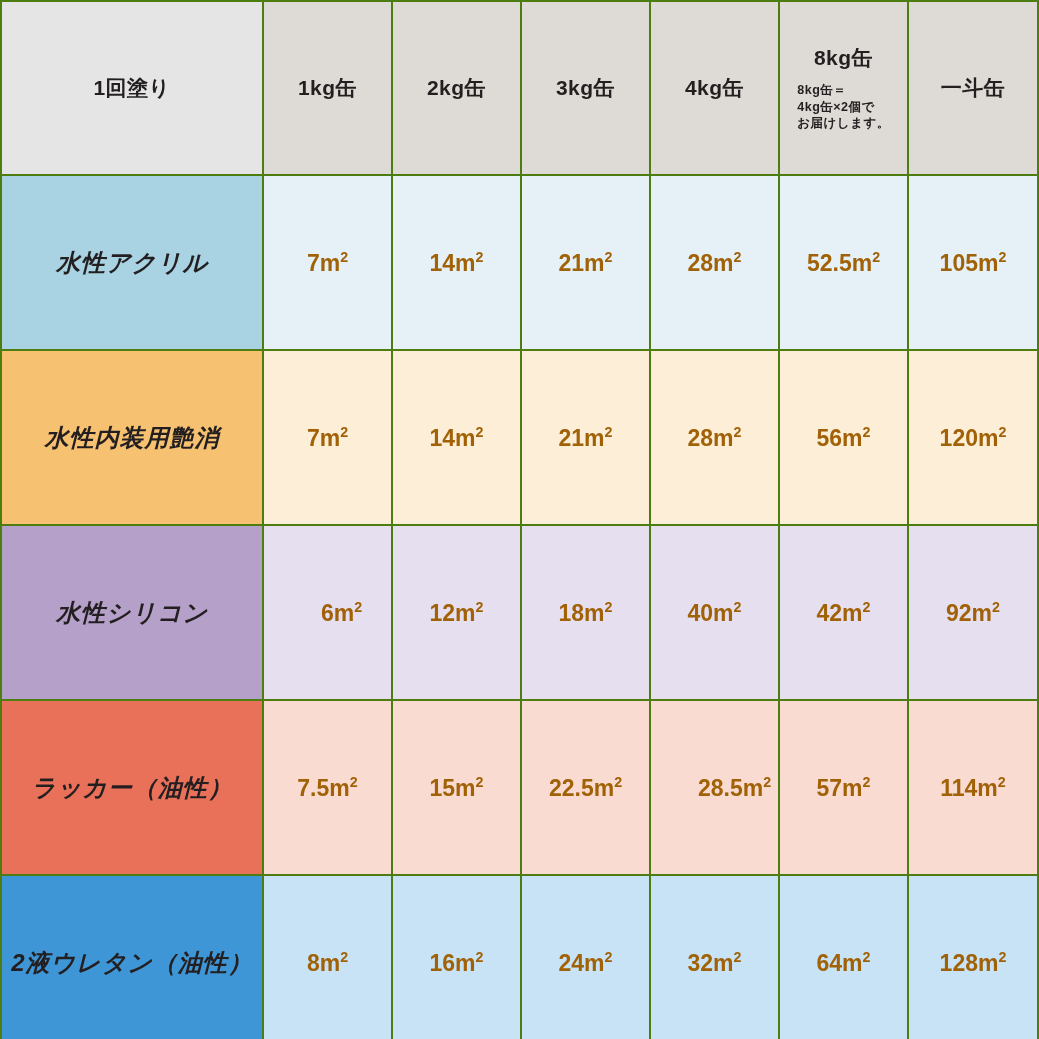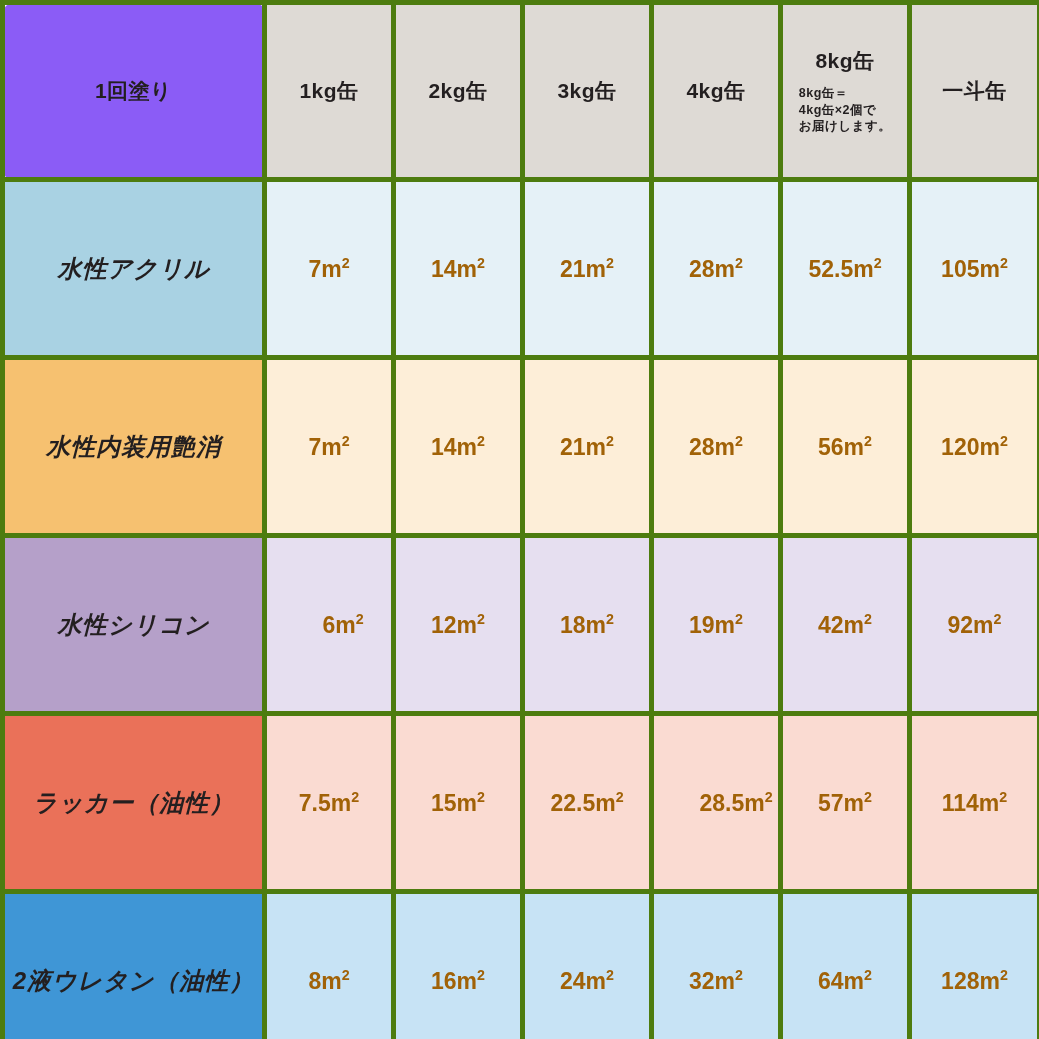--- a/index.html
+++ b/index.html
@@ -19,44 +19,43 @@
     height: 1039px;
     position: relative;
     background: #ffffff;
   }
   table.coverage {
     border-collapse: collapse;
     width: 1039px;
     table-layout: fixed;
   }
   table.coverage td, table.coverage th {
-    border: 5px solid #4d7c0f;
+    border: 2px solid #4d7c0f;
     padding: 0;
     margin: 0;
     text-align: center;
     vertical-align: middle;
   }
   
   col.c-label { width: 262px; }
   col.c-d     { width: 129px; }
   col.c-last  { width: 130px; }
 
   
   .hdr-cell {
     background: #dedad5;
     height: 172px;
     font-size: 20px;
     font-weight: bold;
     letter-spacing: 0.5px;
   }
   .hdr-label {
-    background: #8b5cf6;
+    background: #e5e5e5;
     font-size: 20px;
     font-weight: bold;
-    border-radius: 10px;
   }
   .hdr-inner {
     display: flex;
     flex-direction: column;
     align-items: center;
     justify-content: center;
     height: 172px;
     box-sizing: border-box;
     padding: 0 4px;
   }
@@ -167,21 +166,21 @@
           <td class="val" style="background: rgb(253, 238, 216);"><span>21</span><span>m</span><span class="sup">2</span></td>
           <td class="val" style="background: rgb(253, 238, 216);"><span>28</span><span>m</span><span class="sup">2</span></td>
           <td class="val" style="background: rgb(253, 238, 216);"><span>56</span><span>m</span><span class="sup">2</span></td>
           <td class="val" style="background: rgb(253, 238, 216); margin-top: 33px;"><span>120</span><span>m</span><span class="sup">2</span></td>
         </tr>
         <tr class="data-row">
           <td class="rowlabel" style="background: rgb(181, 160, 201);">水性シリコン</td>
           <td class="val" style="background: rgb(230, 223, 240); padding-left: 28px;"><span>6</span><span>m</span><span class="sup">2</span></td>
           <td class="val" style="background: rgb(230, 223, 240);"><span>12</span><span>m</span><span class="sup">2</span></td>
           <td class="val" style="background: rgb(230, 223, 240);"><span>18</span><span>m</span><span class="sup">2</span></td>
-          <td class="val" style="background: rgb(230, 223, 240);"><span>19</span><span>m</span><span class="sup">2</span></td>
+          <td class="val" style="background: rgb(230, 223, 240);"><span>40</span><span>m</span><span class="sup">2</span></td>
           <td class="val" style="background: rgb(230, 223, 240);"><span>42</span><span>m</span><span class="sup">2</span></td>
           <td class="val" style="background: rgb(230, 223, 240);"><span>92</span><span>m</span><span class="sup">2</span></td>
         </tr>
         <tr class="data-row">
           <td class="rowlabel" style="background: rgb(234, 113, 89); margin-left: 27px;">ラッカー（油性）</td>
           <td class="val" style="background: rgb(250, 219, 210);"><span>7.5</span><span>m</span><span class="sup">2</span></td>
           <td class="val" style="background: rgb(250, 219, 210);"><span>15</span><span>m</span><span class="sup">2</span></td>
           <td class="val" style="background: rgb(250, 219, 210);"><span>22.5</span><span>m</span><span class="sup">2</span></td>
           <td class="val" style="background: rgb(250, 219, 210); padding-left: 40px;"><span>28.5</span><span>m</span><span class="sup">2</span></td>
           <td class="val" style="background: rgb(250, 219, 210);"><span>57</span><span>m</span><span class="sup">2</span></td>

